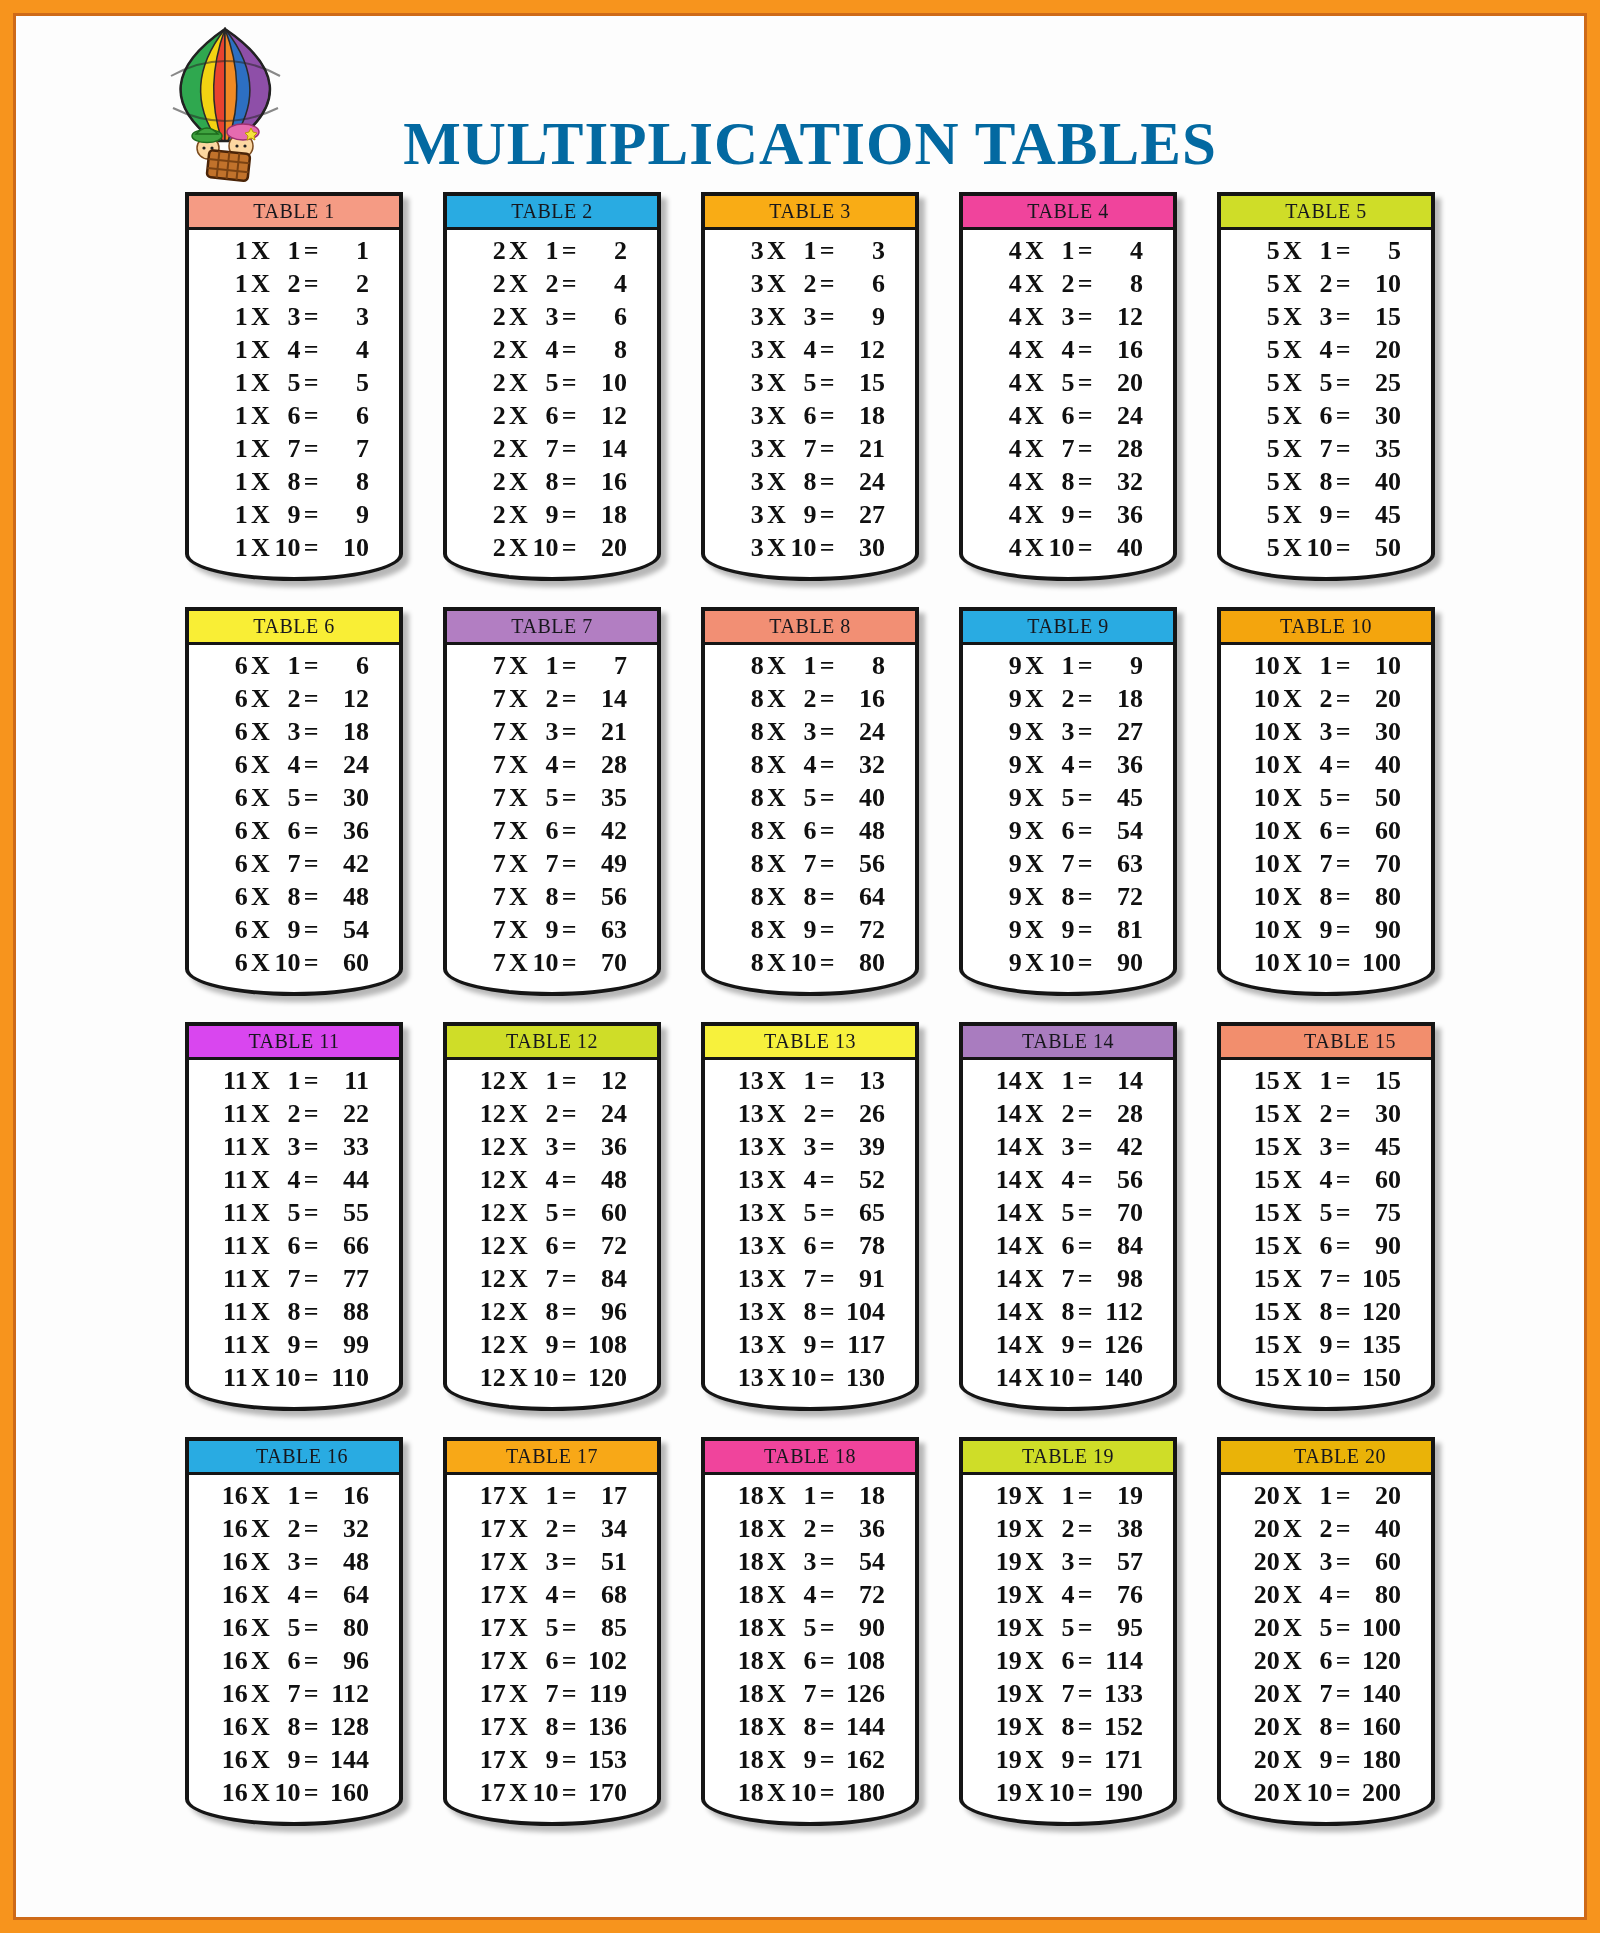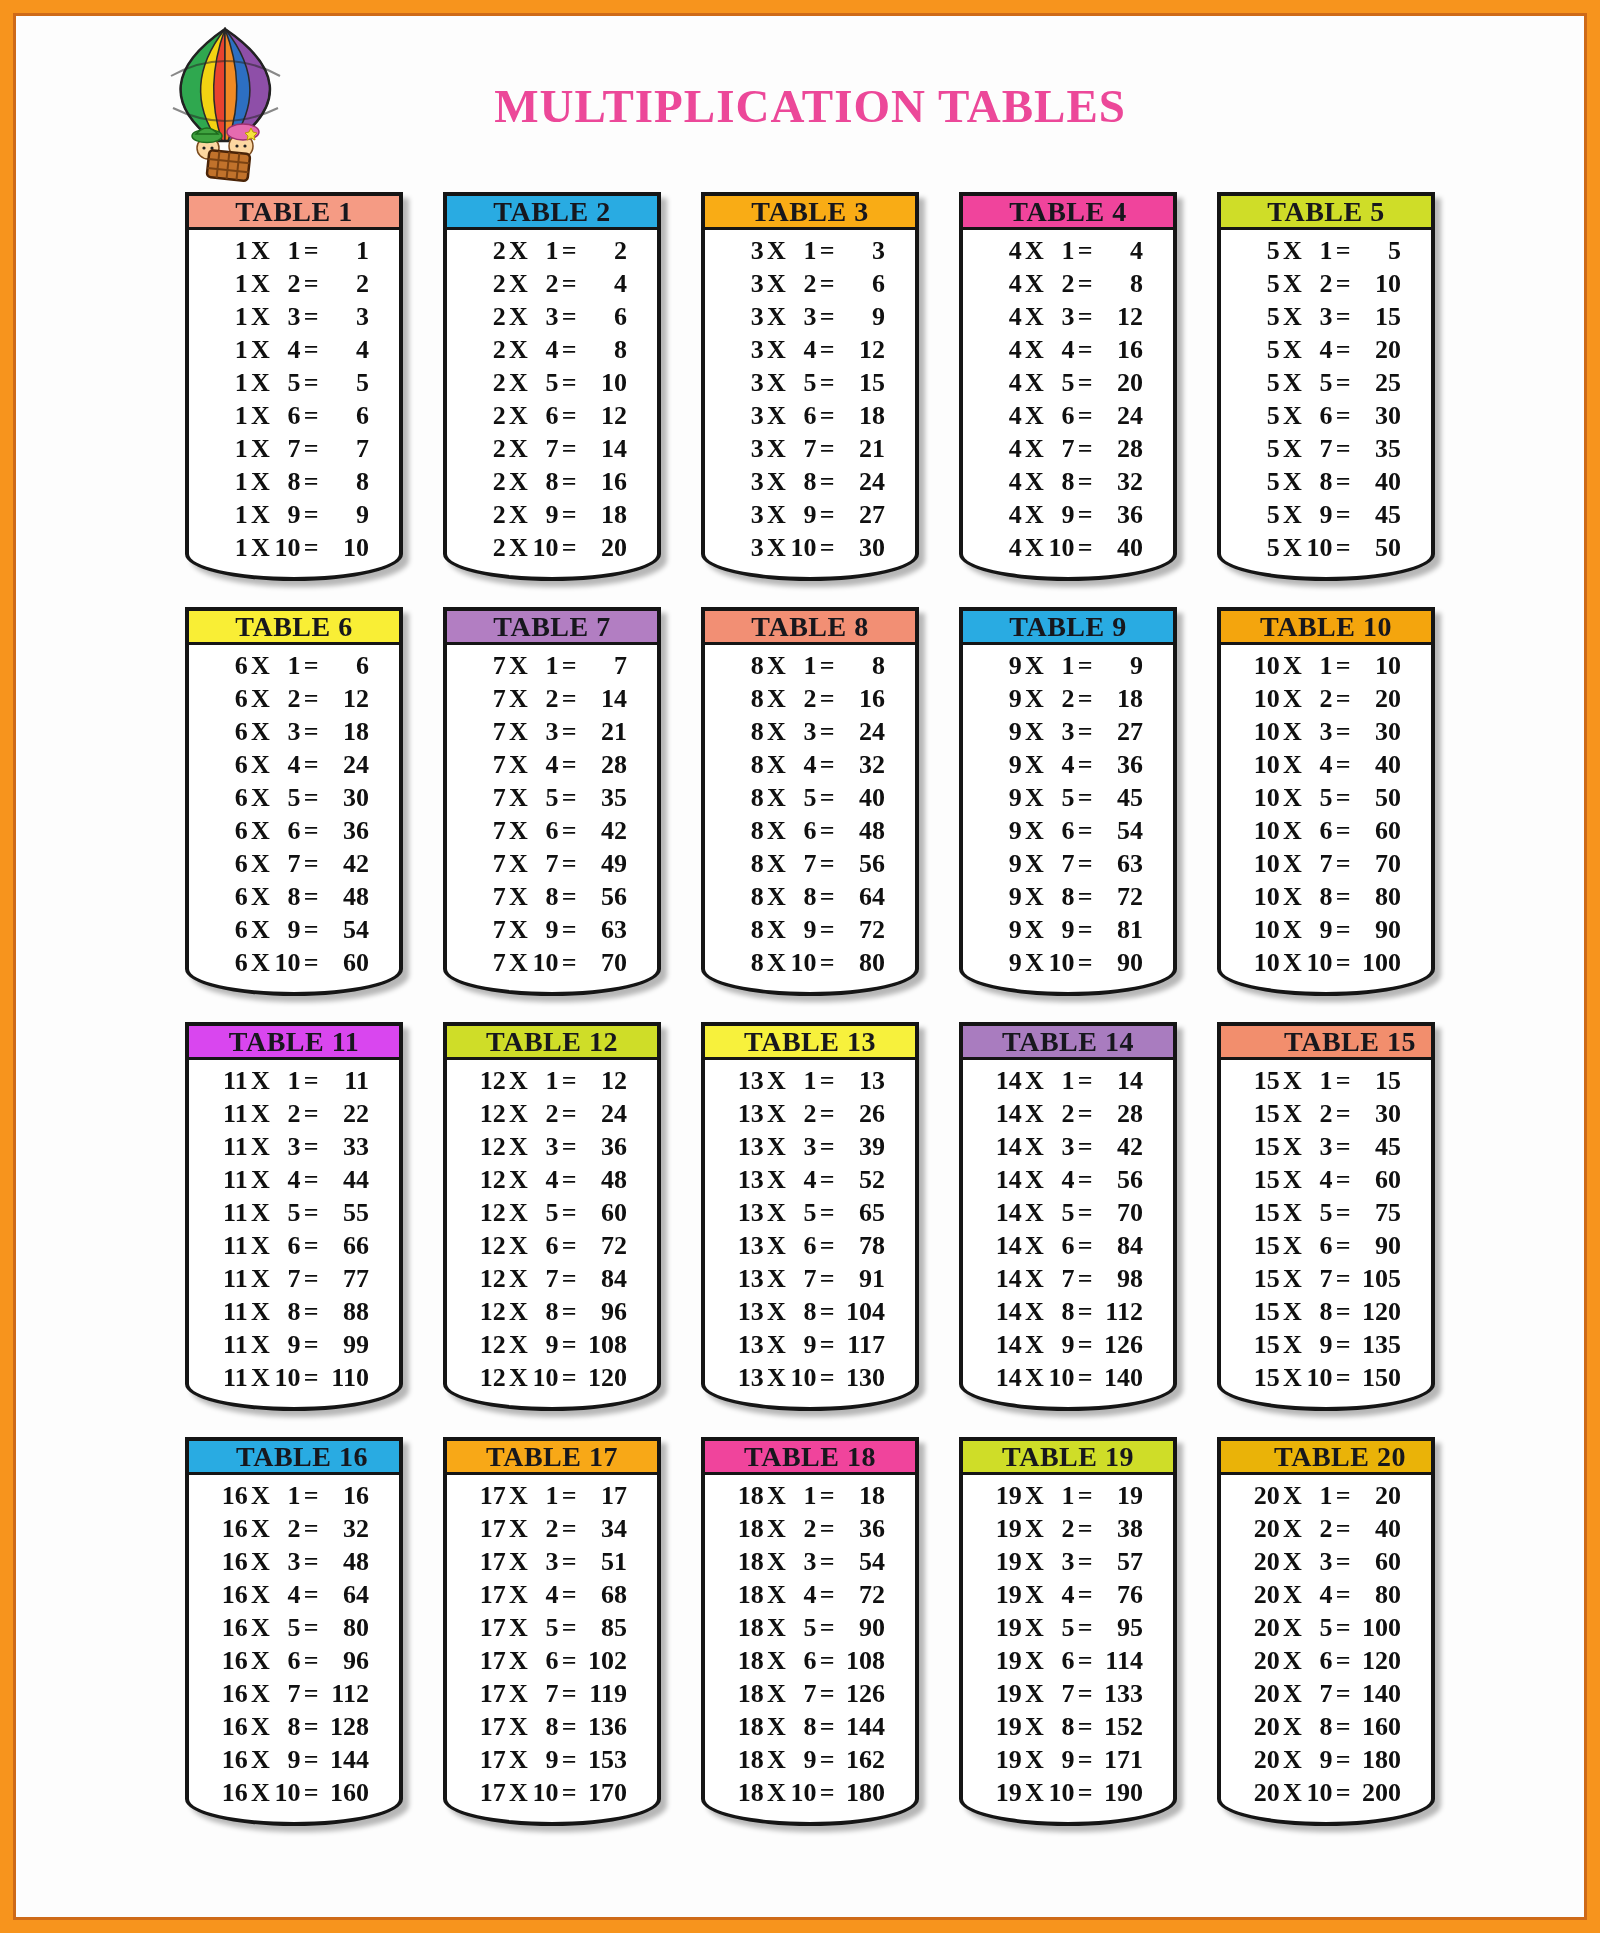--- a/index.html
+++ b/index.html
@@ -11,25 +11,25 @@
   }
   .frame {
     position: absolute; inset: 0;
     box-sizing: border-box;
     border: 13px solid #F7941D;
     box-shadow: inset 0 0 0 3px #CE6A18;
     background: #FDFDFD;
   }
   .title {
     position: absolute;
-    left: 190px; top: 48px; width: 1240px;
+    left: 190px; top: 68px; width: 1240px;
     text-align: center;
-    font-size: 47px;
+    font-size: 61px;
     letter-spacing: 1px;
-    color: #ec4899;
+    color: #0369a1;
     white-space: nowrap;
   }
   .balloon {
     position: absolute;
     left: 158px; top: 24px;
   }
   .grid {
     position: absolute;
     left: 185px; top: 192px;
     display: grid;
@@ -45,22 +45,22 @@
     border-radius: 0 0 50% 50% / 0 0 27px 27px;
     box-shadow: 6px 6px 5px rgba(0,0,0,0.28);
     overflow: hidden;
   }
   .card-header {
     height: 31px;
     border-bottom: 3px solid #151515;
     display: flex; align-items: center; justify-content: center;
   }
   .card-title {
-    font-size: 28px;
-    font-weight: bold;
+    font-size: 20px;
+    font-weight: normal;
     color: #17171d;
     letter-spacing: 0.5px;
   }
   .card-body { padding-top: 4px; }
   .mrow {
     display: flex;
     justify-content: center;
     align-items: baseline;
     line-height: 33px;
     font-size: 26px;

